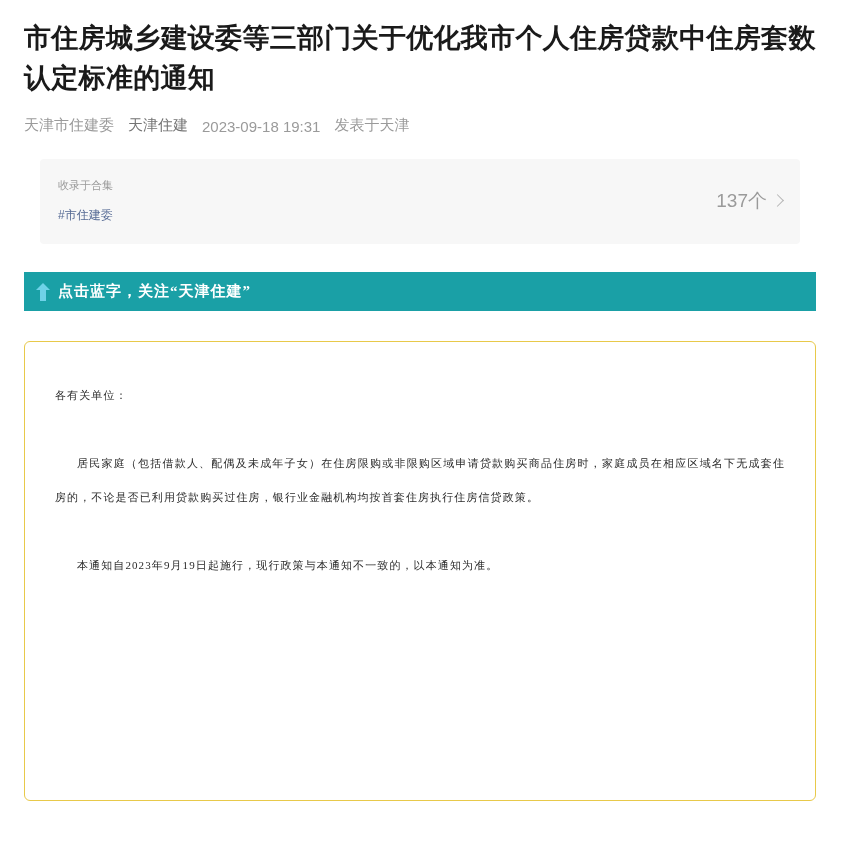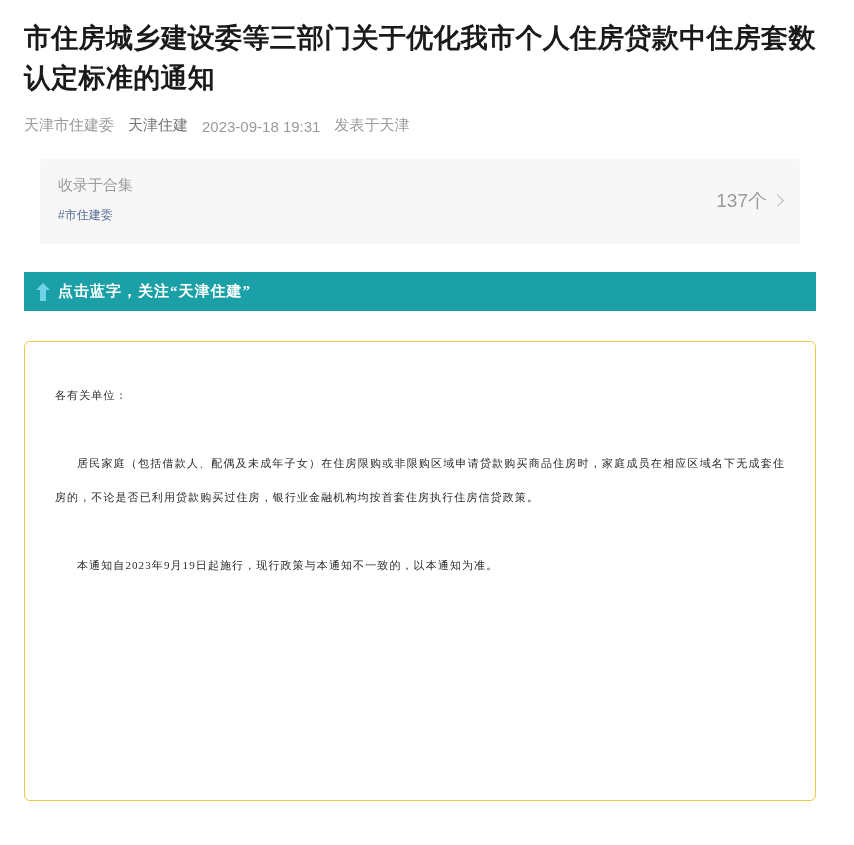--- a/index.html
+++ b/index.html
@@ -51,21 +51,21 @@
     display: flex;
     align-items: center;
     justify-content: space-between;
   }
   .collection-left {
     display: flex;
     flex-direction: column;
     gap: 9px;
   }
   .collection-label {
-    font-size: 15px;
+    font-size: 11px;
     color: #9a9a9a;
     line-height: 20px;
   }
   .collection-tag {
     font-size: 12px;
     color: #576b95;
     line-height: 22px;
   }
   .collection-right {
     display: flex;

